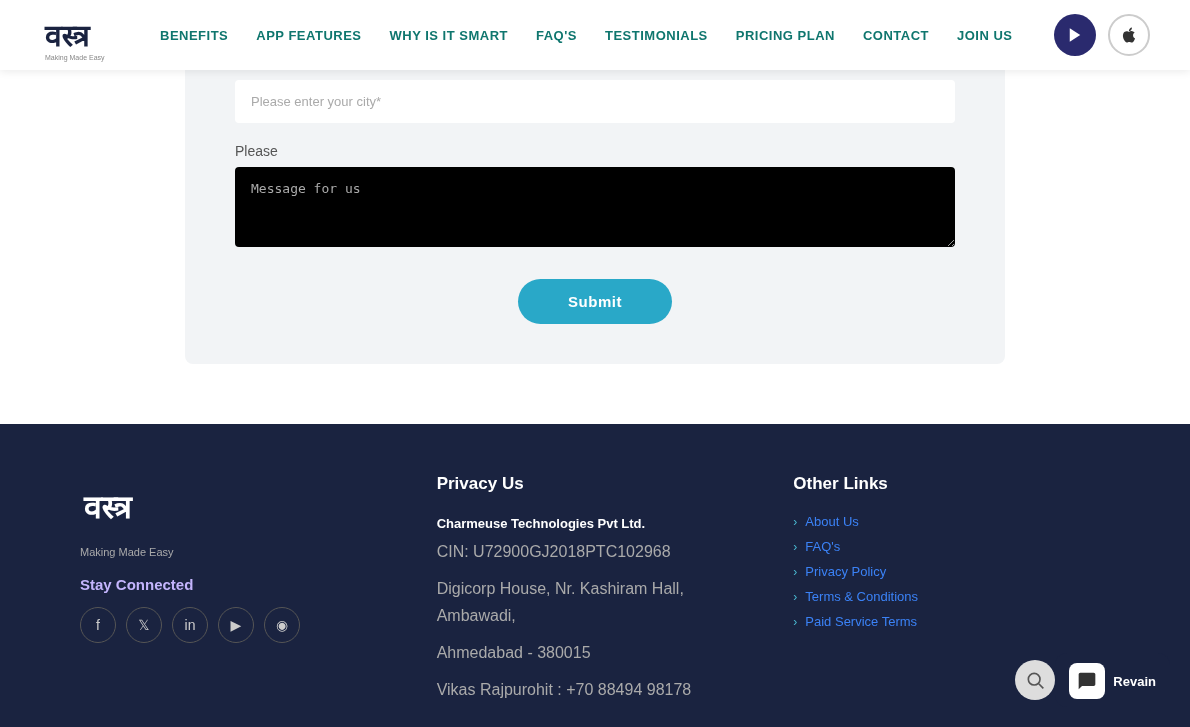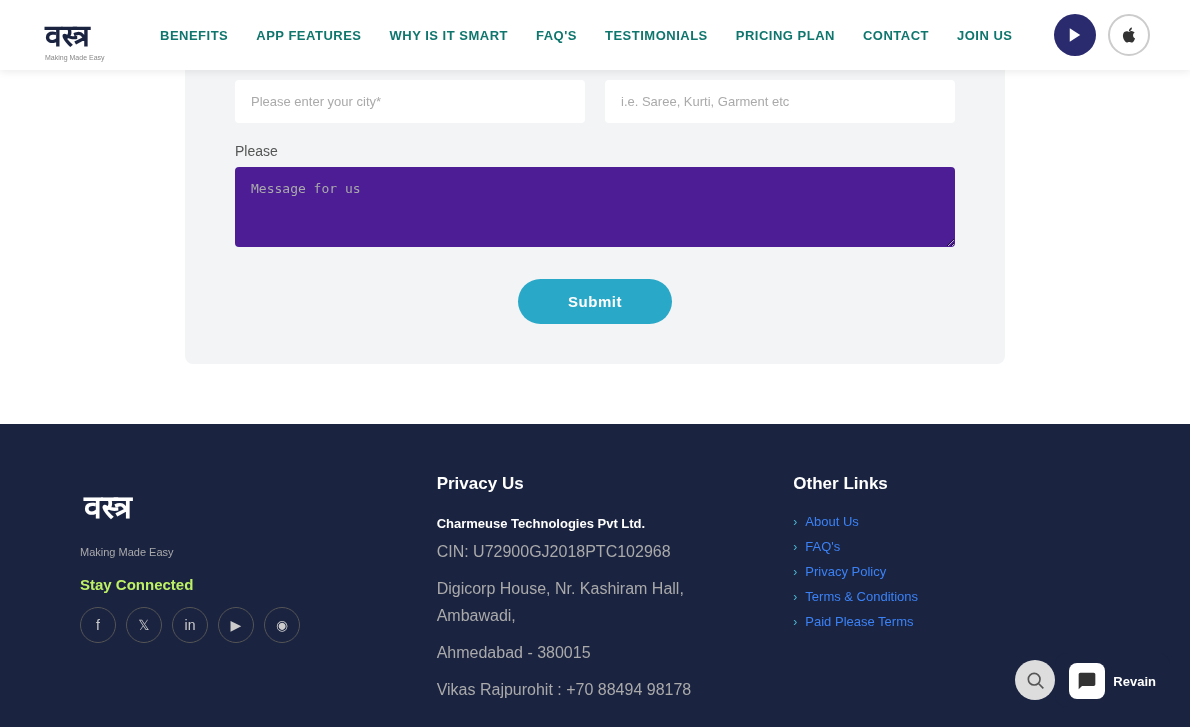--- a/index.html
+++ b/index.html
@@ -107,21 +107,21 @@
       color: #555;
       margin-bottom: 8px;
       font-weight: 500;
     }
     .message-textarea {
       border: none;
       border-radius: 4px;
       padding: 14px 16px;
       font-size: 13px;
       color: #888;
-      background: #4c1d95;
+      background: #000000;
       outline: none;
       width: 100%;
       min-height: 80px;
       resize: vertical;
     }
     .message-textarea::placeholder { color: #aaa; }
     .submit-row {
       display: flex;
       justify-content: center;
       margin-top: 28px;
@@ -157,21 +157,21 @@
       width: 90px;
       margin-bottom: 6px;
     }
     .footer-tagline {
       font-size: 11px;
       color: #aaa;
       margin-bottom: 18px;
     }
     .stay-connected {
       font-size: 15px;
-      color: #bef264;
+      color: #c4b5fd;
       font-weight: 600;
       margin-bottom: 14px;
     }
     .social-icons {
       display: flex;
       gap: 10px;
       margin-bottom: 20px;
     }
     .social-icon {
       width: 36px; height: 36px;
@@ -303,23 +303,20 @@
 </header>
 
 <div class="main-content">
 
   <section class="form-section">
     <div class="form-card">
       <div class="form-row">
         <div class="form-group">
           <input class="form-input" type="text" placeholder="Please enter your city*" style="">
         </div>
-        <div class="form-group">
-          <input class="form-input" type="text" placeholder="i.e. Saree, Kurti, Garment etc" style="">
-        </div>
       </div>
       <div class="message-label">Please</div>
       <textarea class="message-textarea" placeholder="Message for us" style=""></textarea>
       <div class="submit-row">
         <button class="submit-btn">Submit</button>
       </div>
     </div>
   </section>
 
 </div>
@@ -369,21 +366,21 @@
       <div class="footer-link-item">
         <span class="footer-link-chevron">›</span>
         <span class="footer-link-text">Privacy Policy</span>
       </div>
       <div class="footer-link-item">
         <span class="footer-link-chevron">›</span>
         <span class="footer-link-text">Terms &amp; Conditions</span>
       </div>
       <div class="footer-link-item">
         <span class="footer-link-chevron">›</span>
-        <span class="footer-link-text">Paid Please Terms</span>
+        <span class="footer-link-text">Paid Service Terms</span>
       </div>
     </div>
 
   </div>
 
 </footer>
 
 <div class="chat-widget">
   <div style="display:flex; align-items:center; position:relative;">
     <div style="width:40px;height:40px;background:#ddd;border-radius:50%;display:flex;align-items:center;justify-content:center;cursor:pointer;">

